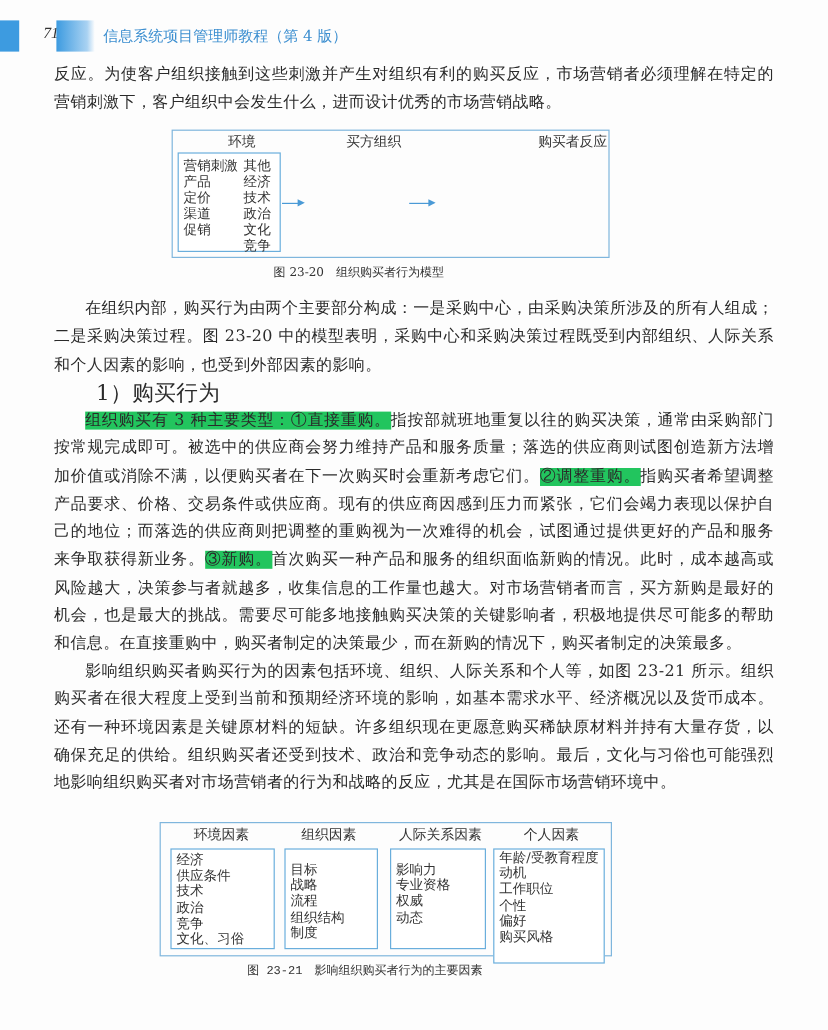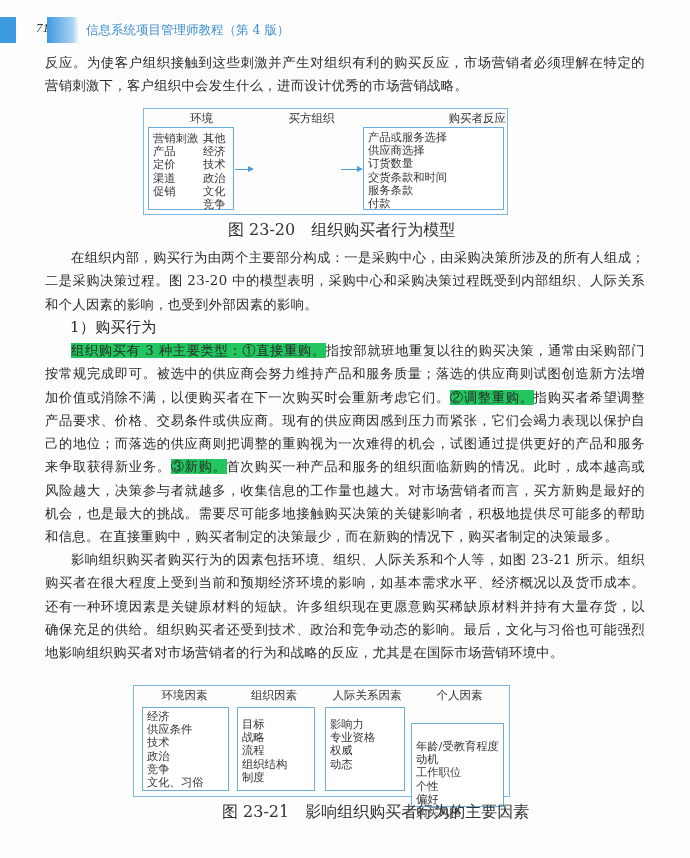--- a/index.html
+++ b/index.html
@@ -13,21 +13,21 @@
   .hdr-bar-right { position:absolute; left:47px; top:0; width:32px; height:26px;
     background:linear-gradient(to right, #3d9be0, #a9d2f2 80%, #fdfdfd); }
   .hdr-title { position:absolute; left:86px; top:5px; font-size:12.5px; color:#3d8fd0; }
   p.txt { position:absolute; left:45px; width:600px; margin:0; font-size:13.3px; line-height:23.3px; letter-spacing:0.35px; text-align:justify; }
   .hl { background:#22c55e; }
   .fig { position:absolute; border:1px solid #7fb6dd; }
   .col-title { position:absolute; font-size:11.5px; text-align:center; color:#333; }
   .inbox { position:absolute; border:1.2px solid #6aaedc; background:#fff; font-size:11.3px; line-height:13.2px; color:#333; padding:3px 4px; box-sizing:border-box; }
   .arrow { position:absolute; height:1.3px; background:#4a9ad6; }
   .arrow::after { content:""; position:absolute; right:-2px; top:-3px; border-left:6px solid #4a9ad6; border-top:3.5px solid transparent; border-bottom:3.5px solid transparent; }
-  .caption { position:absolute; font-size:16px; color:#333; }
+  .caption { position:absolute; font-size:10px; color:#333; }
 </style>
 </head>
 <body>
 
 <div class="header">
   <div class="hdr-bar-left"></div>
   <span class="hdr-page">712</span>
   <div class="hdr-bar-right"></div>
   <span class="hdr-title">信息系统项目管理师教程（第 4 版）</span>
 </div>
@@ -53,34 +53,26 @@
       <div>技术</div>
       <div>政治</div>
       <div>文化</div>
       <div>竞争</div>
     </div>
   </div>
   <div class="arrow" style="left:91px; top:60px; width:17px;"></div>
 
   <div class="arrow" style="left:197px; top:60px; width:20px;"></div>
 
-  <div class="inbox" style="left:219px; top:18px; width:141px; height:83px; padding-top:3px;">
-    <div>产品或服务选择</div>
-    <div>供应商选择</div>
-    <div>订货数量</div>
-    <div>交货条款和时间</div>
-    <div>服务条款</div>
-    <div>付款</div>
-  </div>
 </div>
 <div class="caption" style="left:228px; top:220px;">图 23-20　组织购买者行为模型</div>
 
 <p class="txt" style="top:246px; text-indent:26px;">在组织内部，购买行为由两个主要部分构成：一是采购中心，由采购决策所涉及的所有人组成；二是采购决策过程。图 23-20 中的模型表明，采购中心和采购决策过程既受到内部组织、人际关系和个人因素的影响，也受到外部因素的影响。</p>
 
-<p class="txt" style="top:316px; left:70px; font-size:15px;">1）购买行为</p>
+<p class="txt" style="top:316px; left:80px; font-size:18px;">1）购买行为</p>
 
 <p class="txt" style="top:339px; text-indent:26px;"><span class="hl">组织购买有 3 种主要类型：①直接重购。</span><span>指按部就班地重复以往的购买决策，通常由采购部门按常规完成即可。被选中的供应商会努力维持产品和服务质量；落选的供应商则试图创造新方法增加价值或消除不满，以便购买者在下一次购买时会重新考虑它们。</span><span class="hl">②调整重购。</span><span>指购买者希望调整产品要求、价格、交易条件或供应商。现有的供应商因感到压力而紧张，它们会竭力表现以保护自己的地位；而落选的供应商则把调整的重购视为一次难得的机会，试图通过提供更好的产品和服务来争取获得新业务。</span><span class="hl">③新购。</span><span>首次购买一种产品和服务的组织面临新购的情况。此时，成本越高或风险越大，决策参与者就越多，收集信息的工作量也越大。对市场营销者而言，买方新购是最好的机会，也是最大的挑战。需要尽可能多地接触购买决策的关键影响者，积极地提供尽可能多的帮助和信息。在直接重购中，购买者制定的决策最少，而在新购的情况下，购买者制定的决策最多。</span></p>
 
 <p class="txt" style="top:548px; text-indent:26px;">影响组织购买者购买行为的因素包括环境、组织、人际关系和个人等，如图 23-21 所示。组织购买者在很大程度上受到当前和预期经济环境的影响，如基本需求水平、经济概况以及货币成本。还有一种环境因素是关键原材料的短缺。许多组织现在更愿意购买稀缺原材料并持有大量存货，以确保充足的供给。组织购买者还受到技术、政治和竞争动态的影响。最后，文化与习俗也可能强烈地影响组织购买者对市场营销者的行为和战略的反应，尤其是在国际市场营销环境中。</p>
 
 <div class="fig" style="left:133px; top:685px; width:375px; height:110px;">
   <div class="col-title" style="left:8px; top:2px; width:85px;">环境因素</div>
   <div class="col-title" style="left:100px; top:2px; width:80px;">组织因素</div>
   <div class="col-title" style="left:188px; top:2px; width:90px;">人际关系因素</div>
   <div class="col-title" style="left:278px; top:2px; width:95px;">个人因素</div>
@@ -99,22 +91,22 @@
     <div>流程</div>
     <div>组织结构</div>
     <div>制度</div>
   </div>
   <div class="inbox" style="left:191px; top:21px; width:80px; height:84px; padding-top:10px;">
     <div>影响力</div>
     <div>专业资格</div>
     <div>权威</div>
     <div>动态</div>
   </div>
-  <div class="inbox" style="left:277px; top:37px; width:93px; height:84px; padding-top:16px;">
+  <div class="inbox" style="left:277px; top:21px; width:93px; height:96px; padding-top:0;">
     <div>年龄/受教育程度</div>
     <div>动机</div>
     <div>工作职位</div>
     <div>个性</div>
     <div>偏好</div>
     <div>购买风格</div>
   </div>
 </div>
-<div class="caption" style="left:222px; top:802px;">图 23-21　影响组织购买者行为的主要因素</div>
+<div class="caption" style="left:206px; top:802px;font-family:Liberation Mono, monospace;">图 23-21　影响组织购买者行为的主要因素</div>
 
 </body></html>

